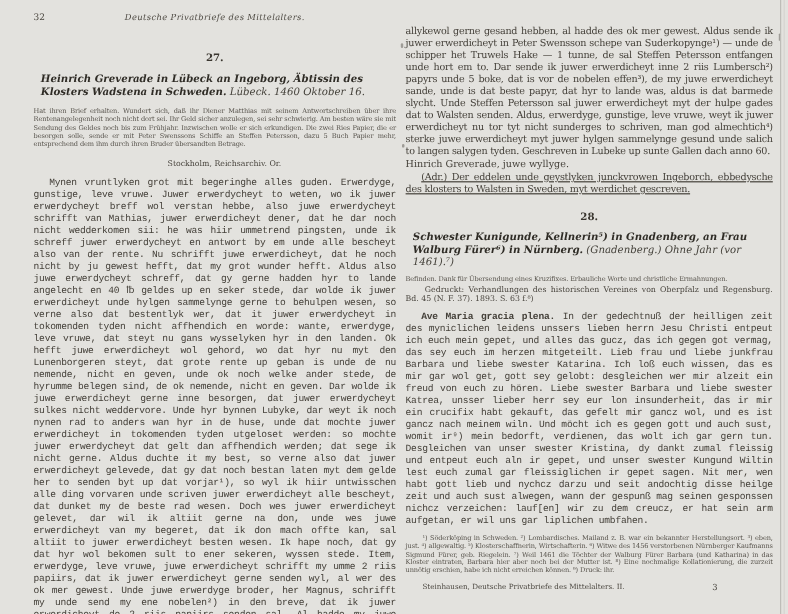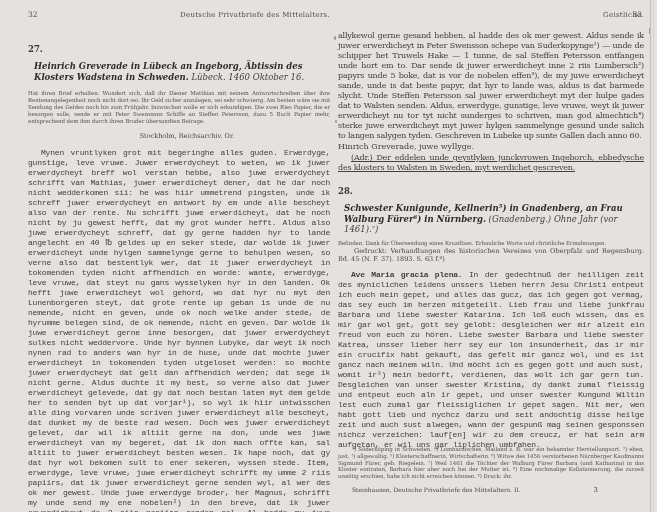--- a/index.html
+++ b/index.html
@@ -13,23 +13,23 @@
   .spread{position:relative;width:657px;height:380px;background:#e3e2de;}
   .page{position:absolute;top:10px;height:496px;}
   .page-left{left:28px;width:302px;}
   .page-right{left:338px;width:306px;}
 
   
   .running-head{position:relative;height:10px;font-size:7px;line-height:10px;color:#4e4a43;}
   .running-head .pnum{position:absolute;top:0;font-size:7.5px;color:#4e4a43;}
   .page-left .pnum{left:0;}
   .page-right .pnum{right:2px;}
-  .running-head .rtitle{display:block;text-align:right;letter-spacing:0.3px;}
+  .running-head .rtitle{display:block;text-align:center;letter-spacing:0.3px;font-style:italic;}
 
-  .section-num{text-align:left;font-weight:bold;font-size:8.5px;color:#3a362f;}
+  .section-num{text-align:center;font-weight:bold;font-size:8.5px;color:#3a362f;}
   .page-left .section-num{margin-top:24px;}
 
   .letter-heading{margin-top:7px;text-align:left;font-size:8.5px;line-height:10.5px;color:#2f2c26;padding:0 6px;font-style:italic;}
   .letter-heading .hmain{font-weight:bold;}
   .letter-heading .hdate{font-weight:normal;color:#45423b;}
 
   .summary{margin-top:8px;font-size:5.5px;line-height:7px;letter-spacing:-0.1px;
     text-align:justify;color:#56524b;}
   .page-right .summary{margin-top:5px;}
 
@@ -87,24 +87,20 @@
 
     <div class="body-text indented">Mynen vruntlyken grot mit begeringhe alles guden. Erwerdyge, gunstige, leve vruwe. Juwer erwerdycheyt to weten, wo ik juwer erwerdycheyt breff wol verstan hebbe, also juwe erwerdycheyt schrifft van Mathias, juwer erwerdicheyt dener, dat he dar noch nicht wedderkomen sii: he was hiir ummetrend pingsten, unde ik schreff juwer erwerdycheyt en antwort by em unde alle bescheyt also van der rente. Nu schrifft juwe erwerdicheyt, dat he noch nicht by ju gewest hefft, dat my grot wunder hefft. Aldus also juwe erwerdycheyt schreff, dat gy gerne hadden hyr to lande angelecht en 40 ℔ geldes up en seker stede, dar wolde ik juwer erwerdicheyt unde hylgen sammelynge gerne to behulpen wesen, so verne also dat bestentlyk wer, dat it juwer erwerdycheyt in tokomenden tyden nicht affhendich en worde: wante, erwerdyge, leve vruwe, dat steyt nu gans wysselyken hyr in den landen. Ok hefft juwe erwerdicheyt wol gehord, wo dat hyr nu myt den Lunenborgeren steyt, dat grote rente up geban is unde de nu nemende, nicht en geven, unde ok noch welke ander stede, de hyrumme belegen sind, de ok nemende, nicht en geven. Dar wolde ik juwe erwerdicheyt gerne inne besorgen, dat juwer erwerdycheyt sulkes nicht weddervore. Unde hyr bynnen Lubyke, dar weyt ik noch nynen rad to anders wan hyr in de huse, unde dat mochte juwer erwerdicheyt in tokomenden tyden utgeloset werden: so mochte juwer erwerdycheyt dat gelt dan affhendich werden; dat sege ik nicht gerne. Aldus duchte it my best, so verne also dat juwer erwerdicheyt gelevede, dat gy dat noch bestan laten myt dem gelde her to senden byt up dat vorjar¹), so wyl ik hiir untwisschen alle ding vorvaren unde scriven juwer erwerdicheyt alle bescheyt, dat dunket my de beste rad wesen. Doch wes juwer erwerdicheyt gelevet, dar wil ik altiit gerne na don, unde wes juwe erwerdicheyt van my begeret, dat ik don mach offte kan, sal altiit to juwer erwerdicheyt besten wesen. Ik hape noch, dat gy dat hyr wol bekomen sult to ener sekeren, wyssen stede. Item, erwerdyge, leve vruwe, juwe erwerdicheyt schrifft my umme 2 riis papiirs, dat ik juwer erwerdicheyt gerne senden wyl, al wer des ok mer gewest. Unde juwe erwerdyge broder, her Magnus, schrifft my unde send my ene nobelen²) in den breve, dat ik juwer erwerdicheyt de 2 riis papiirs senden sal. Al hadde my juwe erwerdycheyt dat geld nicht gesand, ik wolde dat juwer erwerdicheyt</div>
 
     <div class="footnote-block">
       <div class="footnote-rule"></div>
       <div class="footnote">¹) Frühjahr.   ²) (Ursprünglich englische) Goldmünze.</div>
     </div>
   </div>
 
   <div class="page page-right">
-    <div class="running-head">
-      <span class="rtitle">Geistliche.</span>
-      <span class="pnum">33</span>
-    </div>
 
     <div class="body-text" style="margin-top:11px;">allykewol gerne gesand hebben, al hadde des ok mer gewest. Aldus sende ik juwer erwerdicheyt in Peter Swensson schepe van Suderkopynge¹) — unde de schipper het Truwels Hake — 1 tunne, de sal Steffen Petersson entfangen unde hort em to. Dar sende ik juwer erwerdicheyt inne 2 riis Lumbersch²) papyrs unde 5 boke, dat is vor de nobelen effen³), de my juwe erwerdicheyt sande, unde is dat beste papyr, dat hyr to lande was, aldus is dat barmede slycht. Unde Steffen Petersson sal juwer erwerdicheyt myt der hulpe gades dat to Walsten senden. Aldus, erwerdyge, gunstige, leve vruwe, weyt ik juwer erwerdicheyt nu tor tyt nicht sunderges to schriven, man god almechtich⁴) sterke juwe erwerdicheyt myt juwer hylgen sammelynge gesund unde salich to langen salygen tyden. Geschreven in Lubeke up sunte Gallen dach anno 60.</div>
 
     <div class="signature">Hinrich Greverade, juwe wyllyge.</div>
 
     <div class="address">(Adr.) Der eddelen unde geystlyken junckvrowen Ingeborch, ebbedysche des klosters to Walsten in Sweden, myt werdichet gescreven.</div>
 
     <div class="section-num">28.</div>
 
     <div class="letter-heading">

